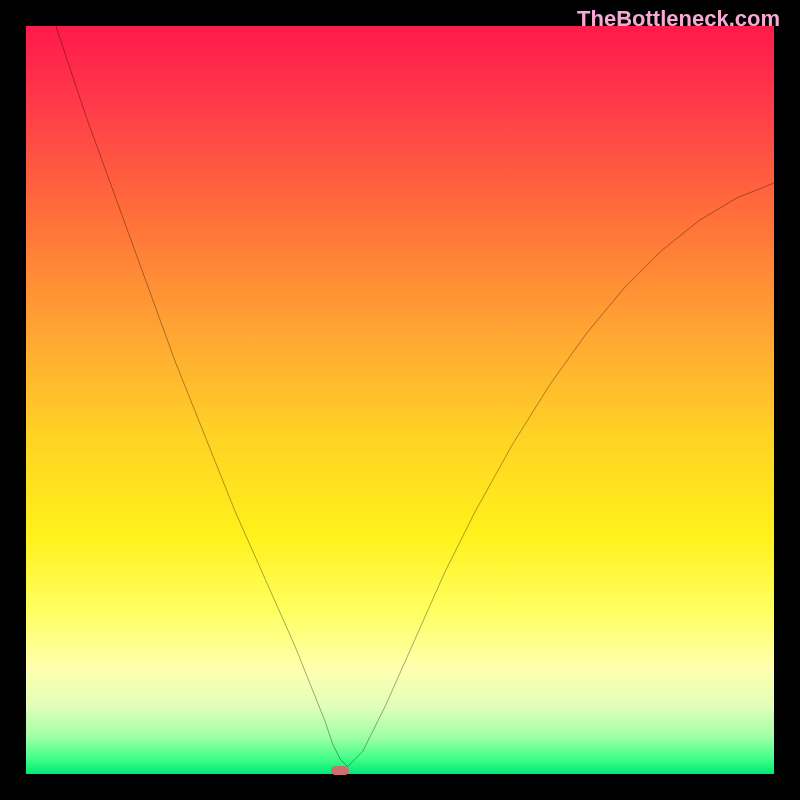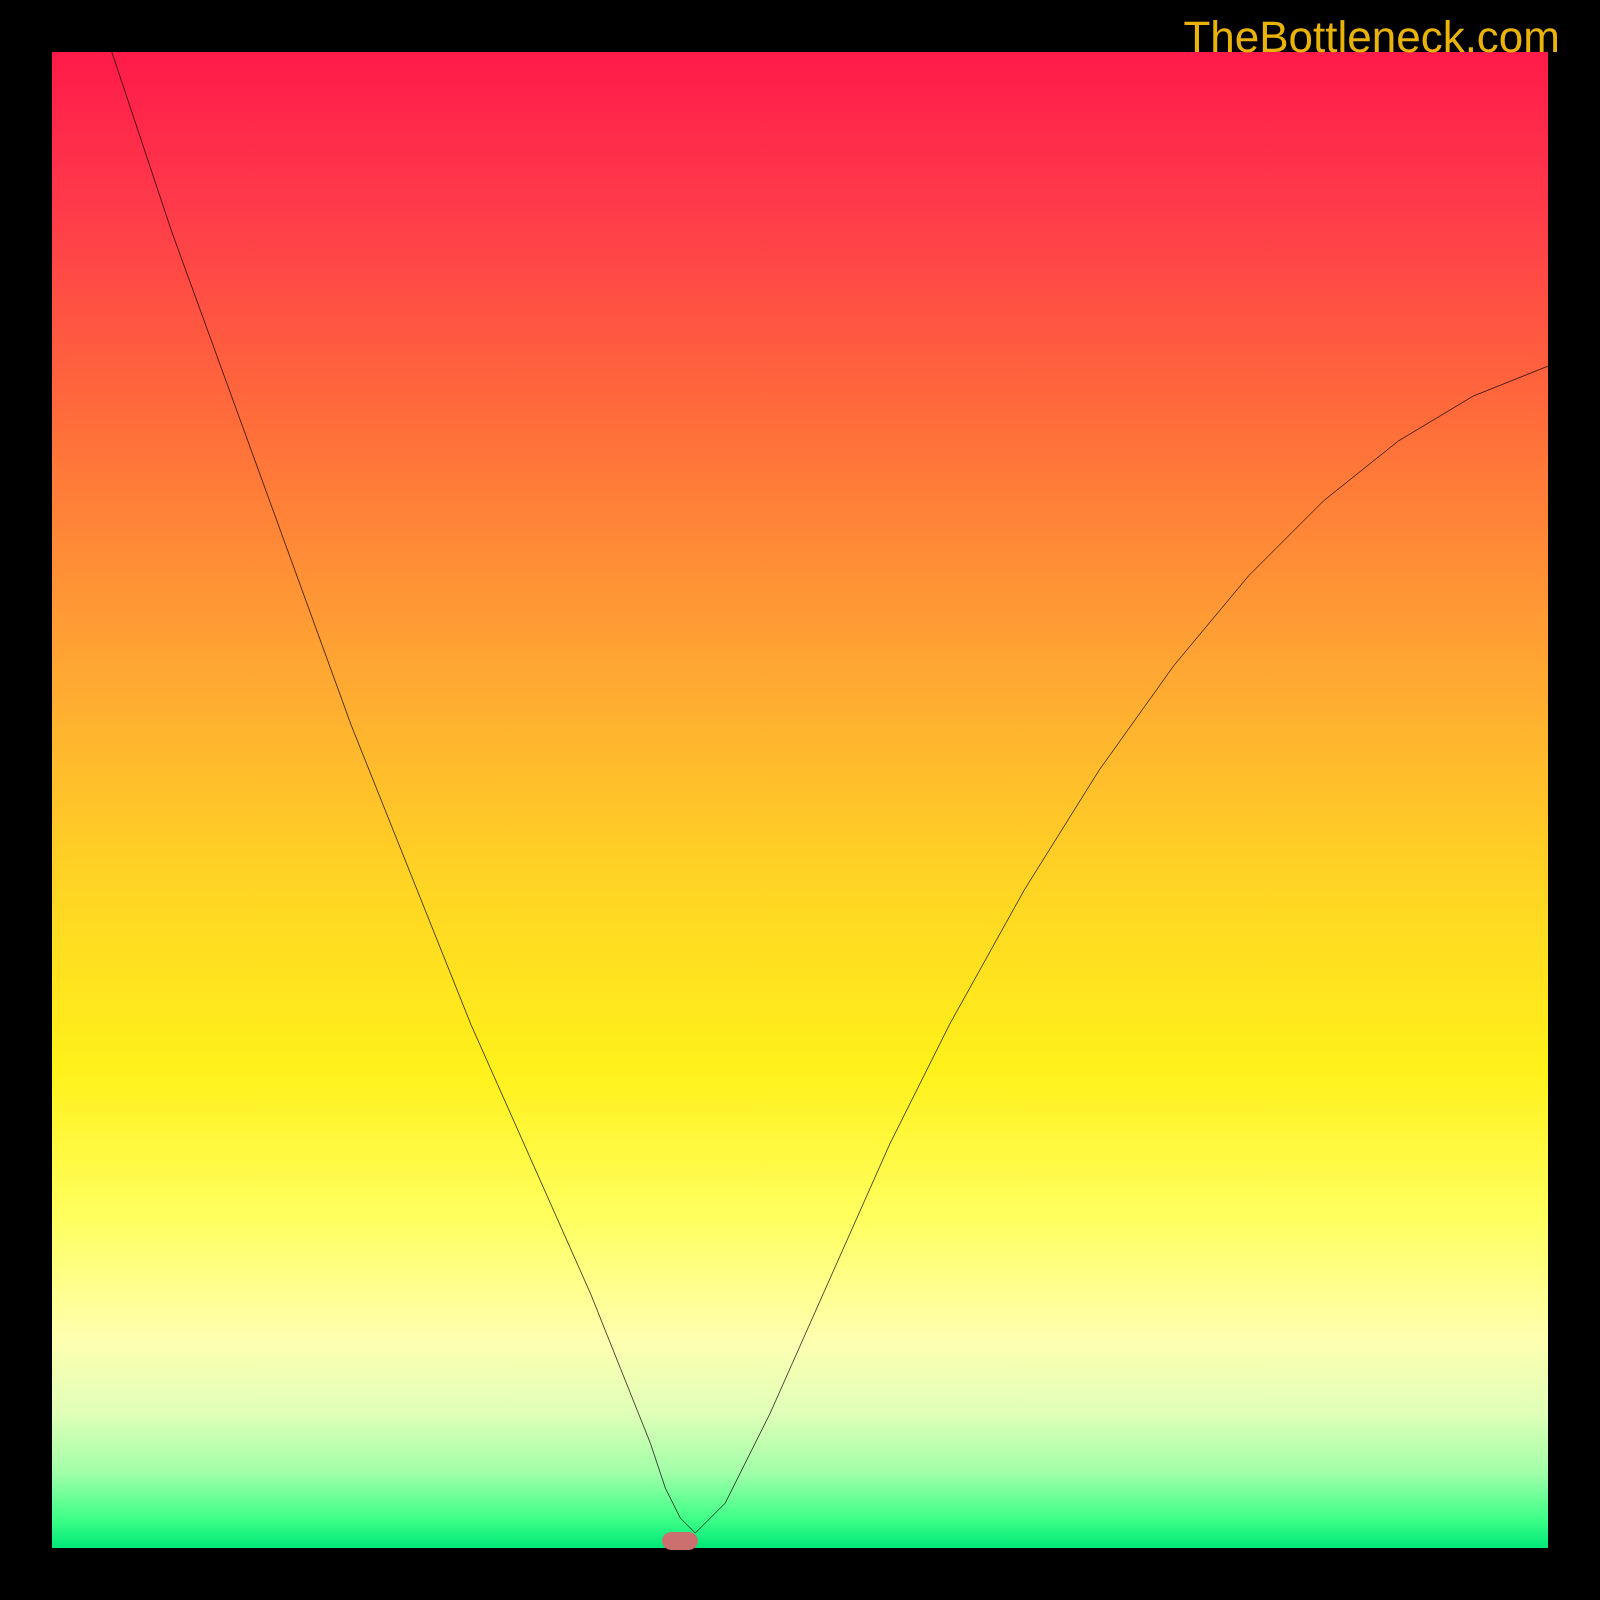--- a/index.html
+++ b/index.html
@@ -8,23 +8,23 @@
     width: 800px;
     height: 800px;
     background: #000;
     position: relative;
     font-family: Arial, sans-serif;
   }
   .watermark {
     position: absolute;
     top: 6px;
     right: 20px;
-    color: #eab308;
+    color: #f9a8d4;
     font-size: 22px;
-    font-weight: 400;
+    font-weight: 700;
     z-index: 10;
   }
   .plot {
     position: absolute;
     left: 26px;
     top: 26px;
     width: 748px;
     height: 748px;
   }
   .gradient-bg {

